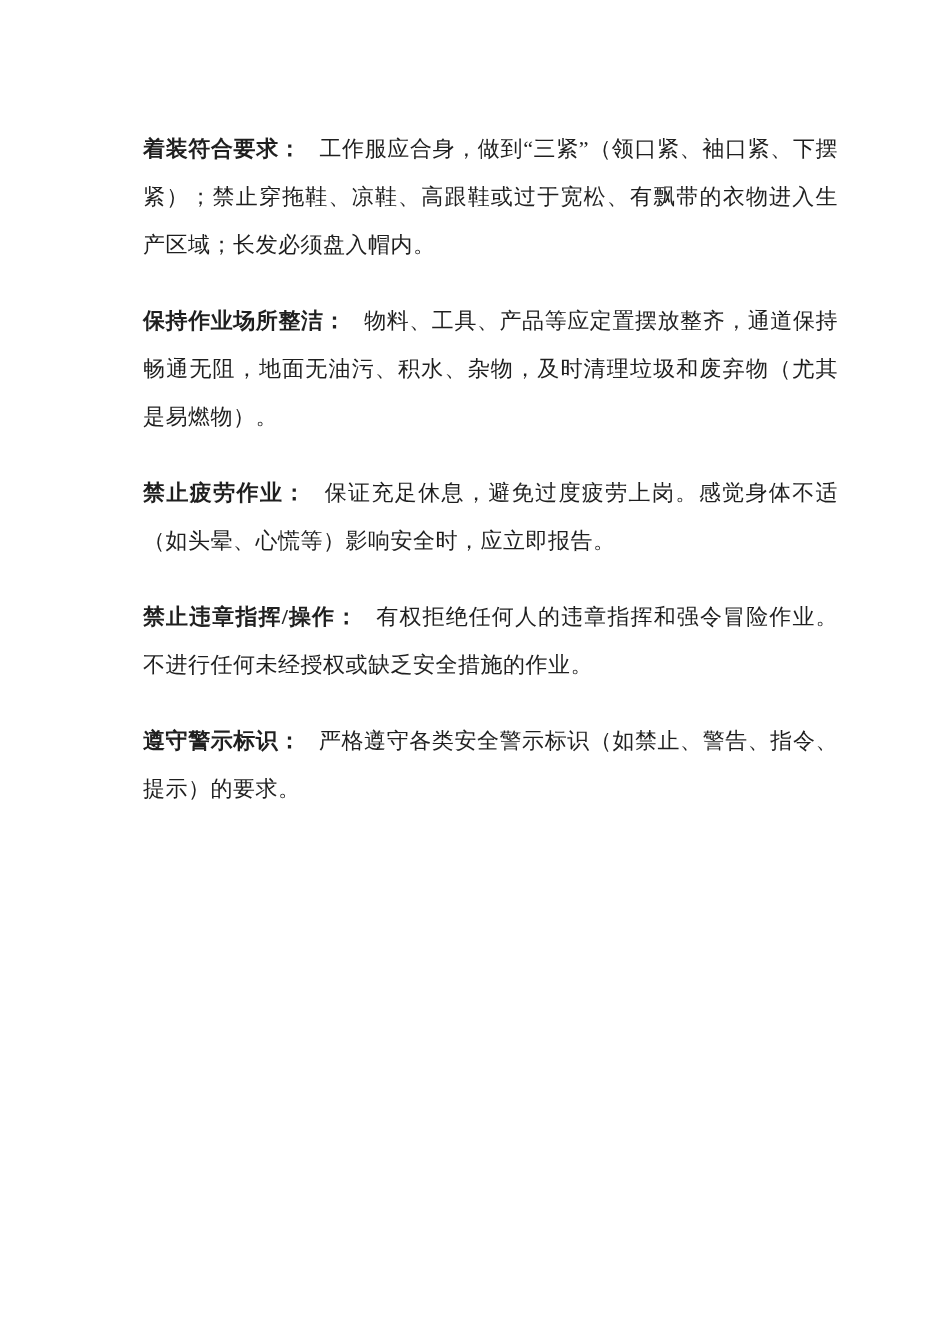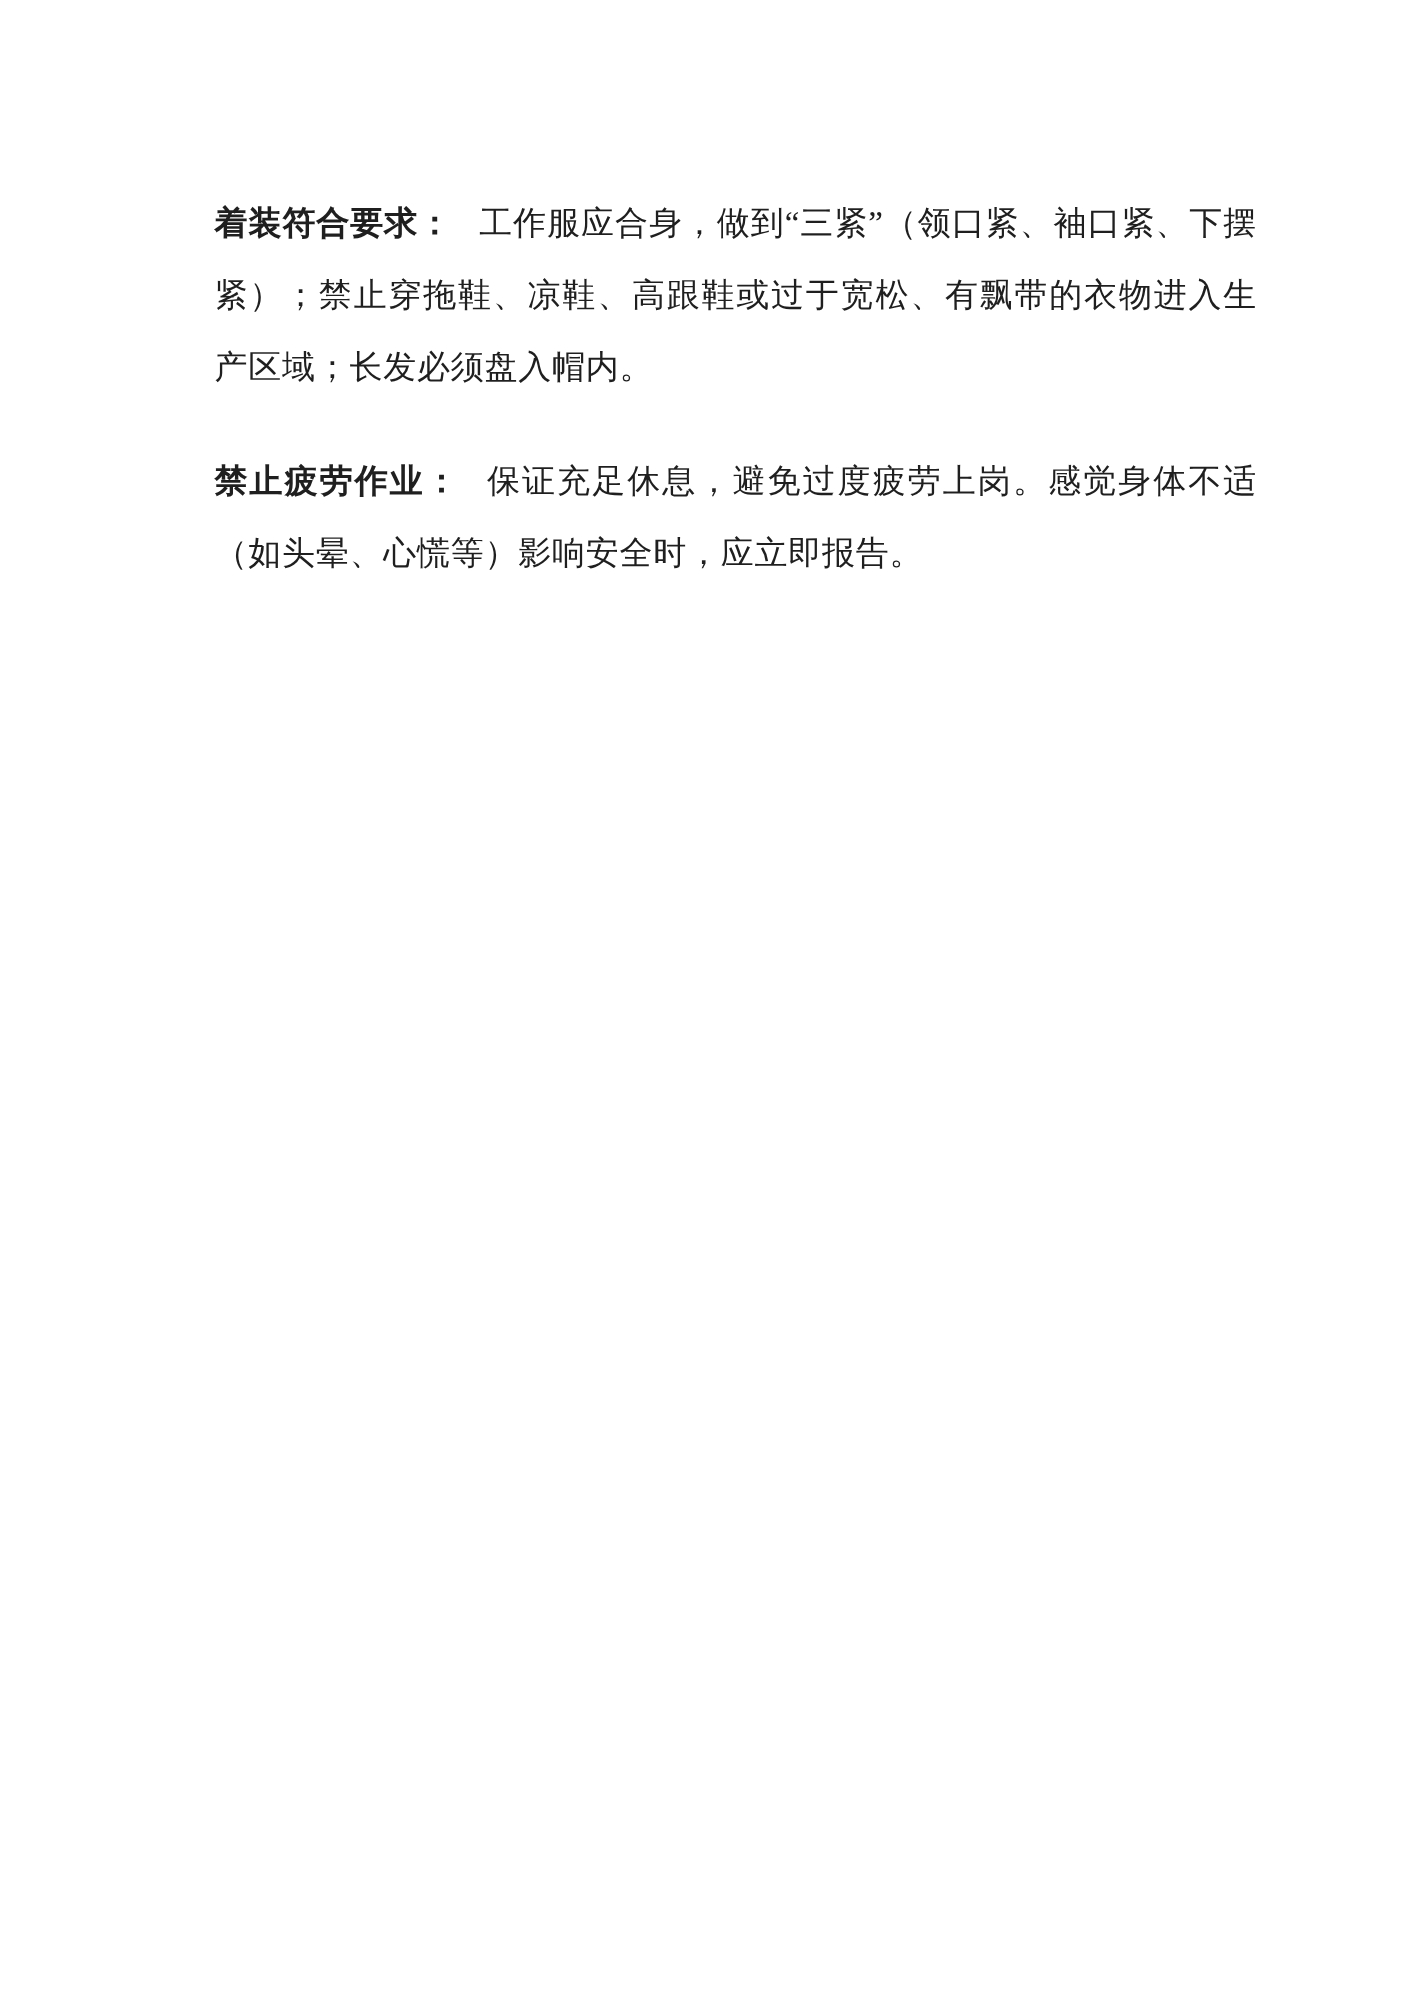--- a/index.html
+++ b/index.html
@@ -37,23 +37,32 @@
 </style>
 </head>
 <body>
 
 <div class="page">
 
   <p class="rule">
     <strong class="rule-heading">着装符合要求：</strong><span class="rule-body">工作服应合身，做到“三紧”（领口紧、袖口紧、下摆紧）；禁止穿拖鞋、凉鞋、高跟鞋或过于宽松、有飘带的衣物进入生产区域；长发必须盘入帽内。</span>
   </p>
 
+  <p class="rule">
+    <strong class="rule-heading">保持作业场所整洁：</strong><span class="rule-body">物料、工具、产品等应定置摆放整齐，通道保持畅通无阻，地面无油污、积水、杂物，及时清理垃圾和废弃物（尤其是易燃物）。</span>
+  </p>
 
 
 
   <p class="rule">
     <strong class="rule-heading">禁止疲劳作业：</strong><span class="rule-body">保证充足休息，避免过度疲劳上岗。感觉身体不适（如头晕、心慌等）影响安全时，应立即报告。</span>
   </p>
 
+  <p class="rule">
+    <strong class="rule-heading">禁止违章指挥/操作：</strong><span class="rule-body">有权拒绝任何人的违章指挥和强令冒险作业。不进行任何未经授权或缺乏安全措施的作业。</span>
+  </p>
 
+  <p class="rule">
+    <strong class="rule-heading">遵守警示标识：</strong><span class="rule-body">严格遵守各类安全警示标识（如禁止、警告、指令、提示）的要求。</span>
+  </p>
 
 
 </div>
 
 </body></html>

